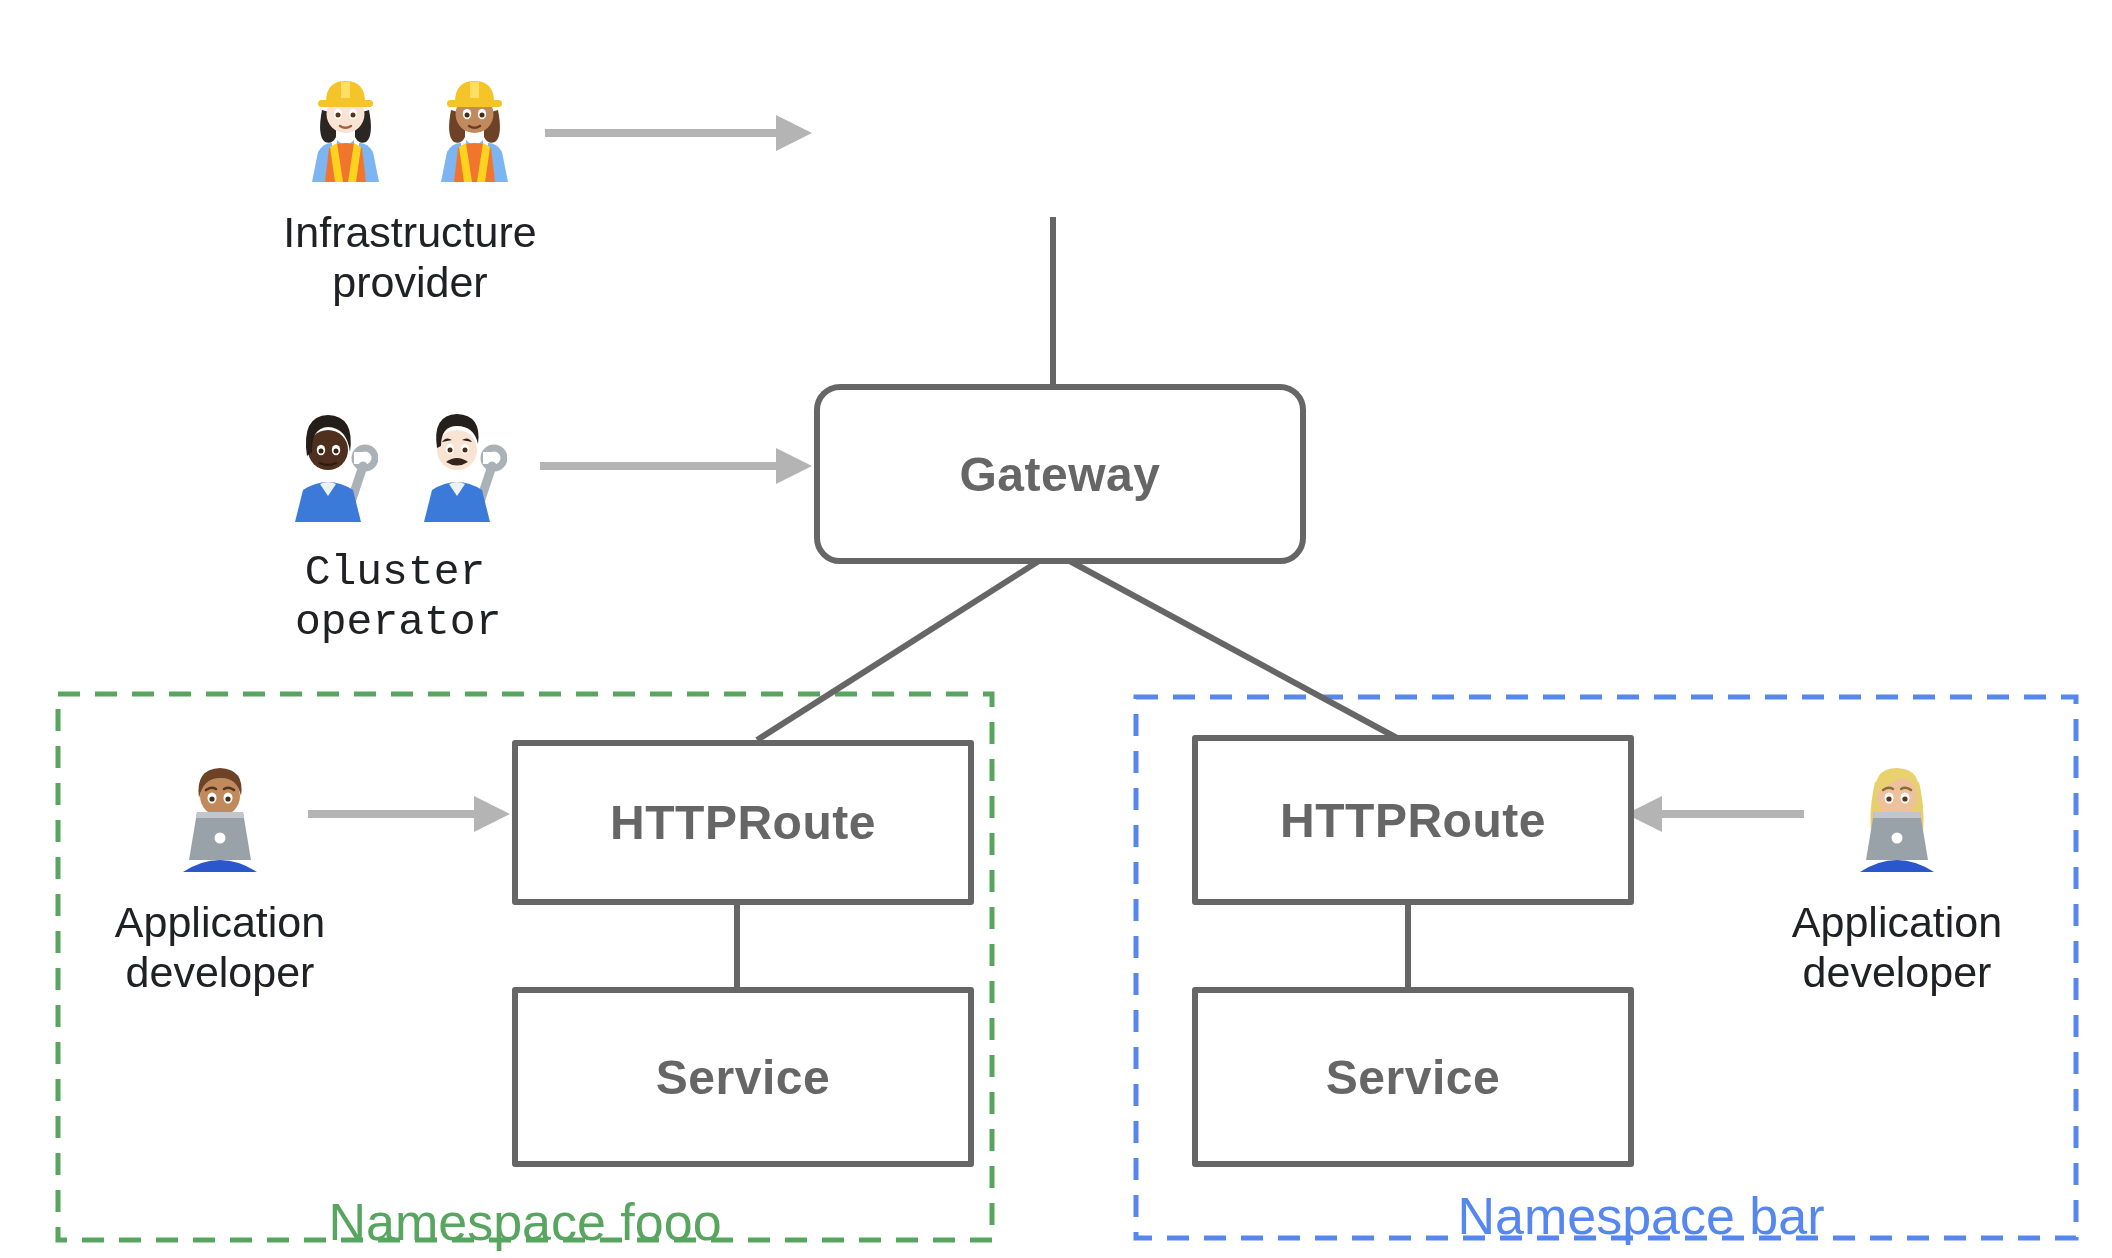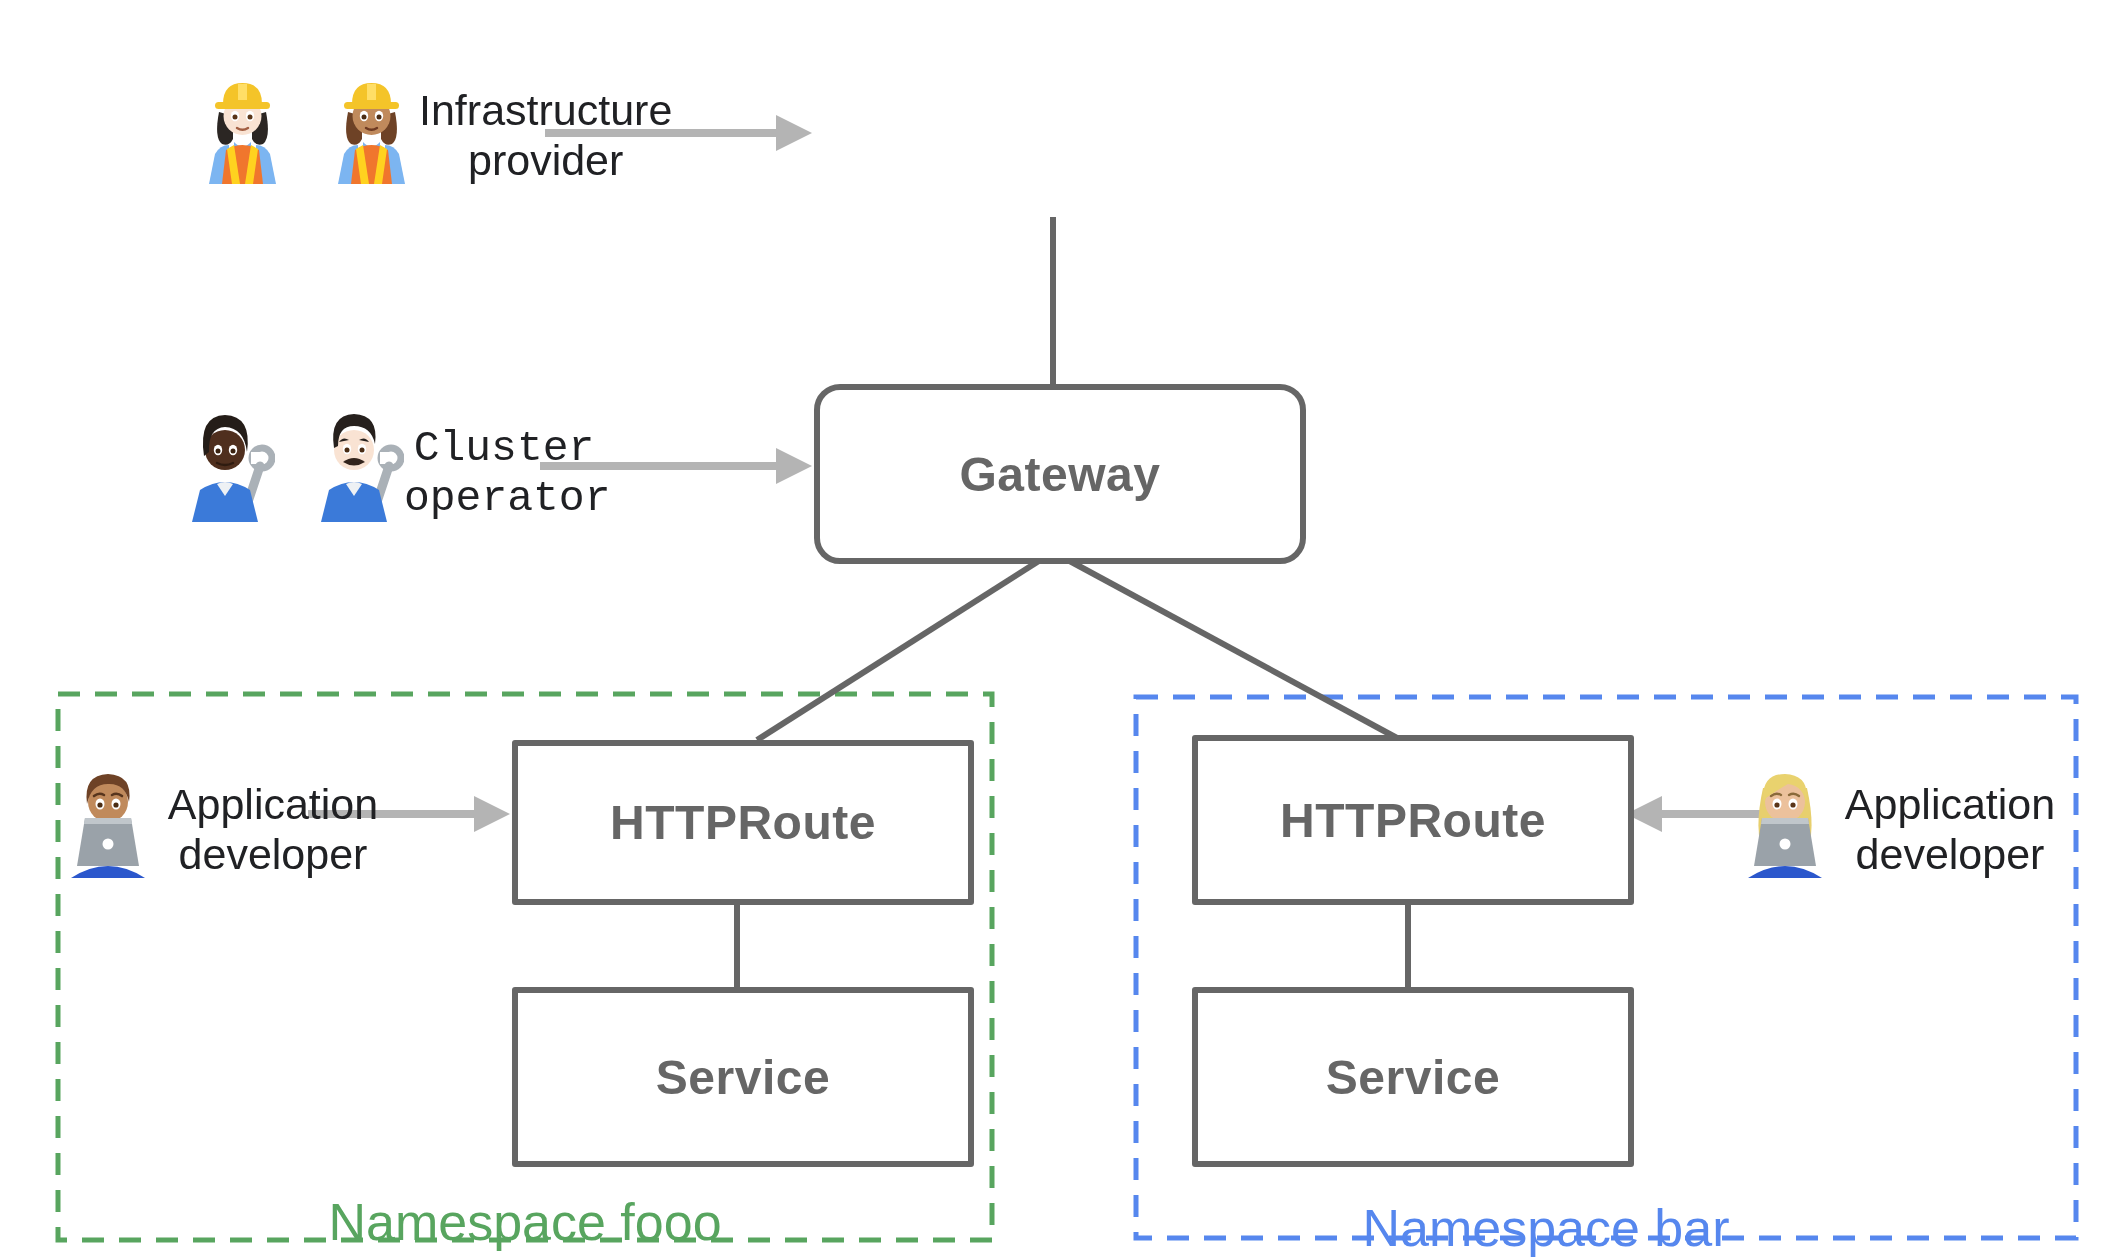--- a/index.html
+++ b/index.html
@@ -6,34 +6,34 @@
   .canvas{
     position:relative;width:2112px;height:1258px;background:#ffffff;
     font-family:"Liberation Sans",sans-serif;overflow:hidden;
   }
   .layer{position:absolute;left:0;top:0;width:2112px;height:1258px;}
   .node{
     position:absolute;display:flex;align-items:center;justify-content:center;
     border:6px solid #666666;border-radius:3px;background:#ffffff;
     color:#666666;font-size:48px;font-weight:700;letter-spacing:.5px;
   }
-  .persona{position:absolute;display:flex;flex-direction:row;}
+  .persona{position:absolute;display:flex;flex-direction:column;align-items:center;}
   .icons{display:flex;align-items:flex-end;gap:34px;}
   .plabel{
     margin-top:24px;font-size:43px;line-height:1.16;color:#202124;
     text-align:center;font-weight:400;
   }
   .plabel.w-infra{width:310px;}
   .plabel.w-cluster{width:200px;font-family:Liberation Mono, monospace;}
   .plabel.w-dev{width:250px;}
   .ns-label{
     position:absolute;text-align:center;font-size:52px;font-weight:400;
   }
   .ns-label.foo{color:#58a55f;left:58px;width:934px;top:1192px;}
-  .ns-label.bar{color:#5687ee;left:1076px;width:940px;top:1186px;margin-top:12px;}
+  .ns-label.bar{color:#5687ee;left:1171px;width:940px;top:1186px;}
 </style>
 </head>
 <body>
 
 <div class="canvas">
 
   <svg class="layer" viewBox="0 0 2112 1258">
 
     <rect x="58" y="694" width="934" height="546" fill="none" stroke="#58a55f" stroke-width="5" stroke-dasharray="22 15"></rect>
     <rect x="1136" y="697" width="940" height="541" fill="none" stroke="#5687ee" stroke-width="5" stroke-dasharray="22 15"></rect>

